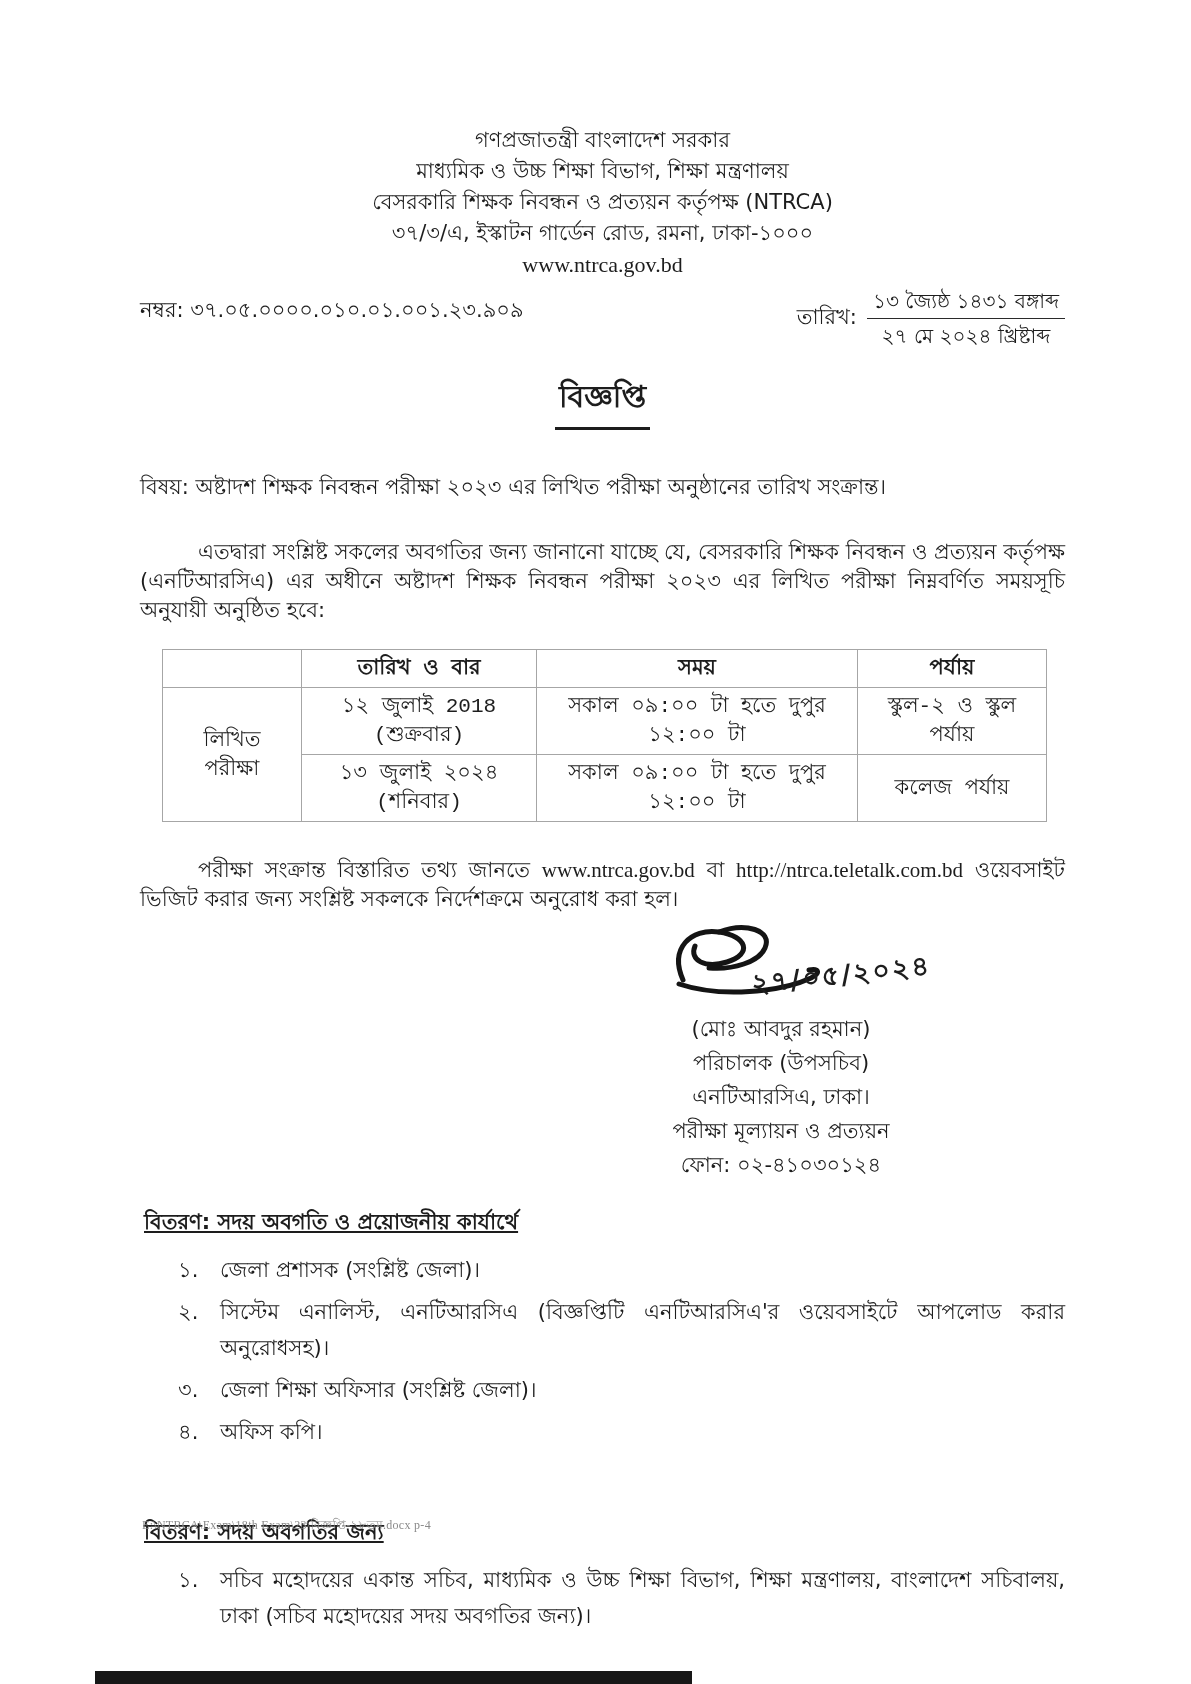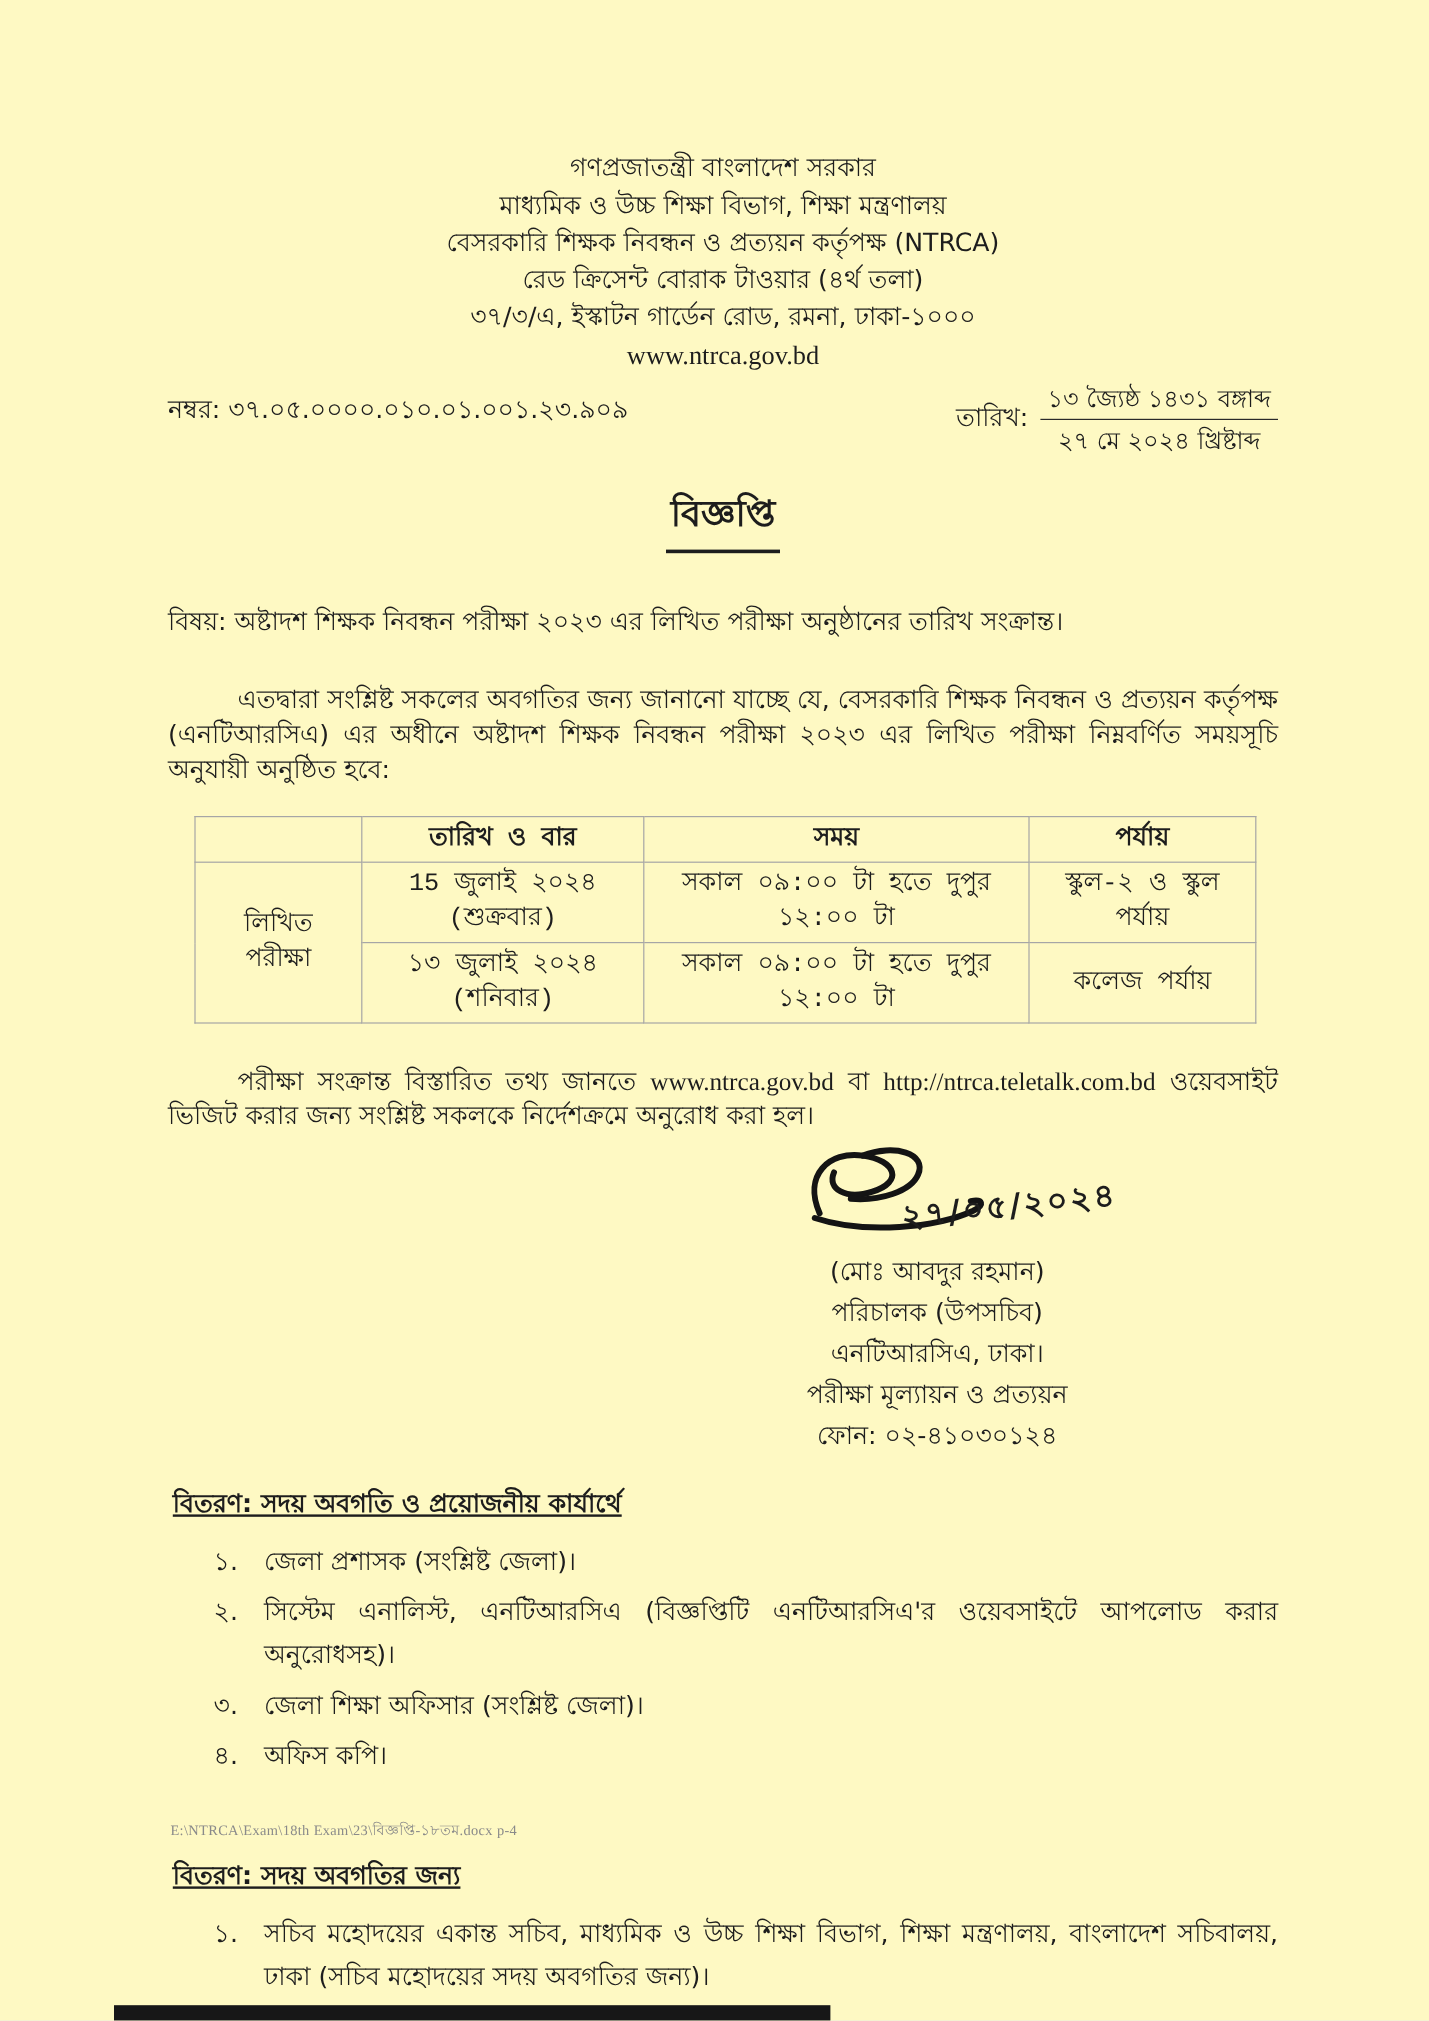--- a/index.html
+++ b/index.html
@@ -1,20 +1,20 @@
 <!DOCTYPE html>
 <html><head>
 <meta charset="utf-8">
 <style>
   html,body{margin:0;padding:0;background:#e8e8e8;}
   .page{
     position:relative;
     width:1191px;height:1684px;
     margin:0 auto;
-    background:#fef9c3;
+    background:#ffffff;
     color:#1d1d1d;
     font-family:"DejaVu Sans","Liberation Sans",sans-serif;
     font-size:21px;
     overflow:hidden;
     box-sizing:border-box;
     padding:125px 126px 0 140px;
   }
   .latin{font-family:"Liberation Serif","DejaVu Serif",serif;}
   
   .org-header{text-align:center;line-height:31px;}
@@ -83,21 +83,20 @@
 </style>
 </head>
 <body>
 
 <div class="page">
 
   <div class="org-header">
     <div class="hline">গণপ্রজাতন্ত্রী বাংলাদেশ সরকার</div>
     <div class="hline">মাধ্যমিক ও উচ্চ শিক্ষা বিভাগ, শিক্ষা মন্ত্রণালয়</div>
     <div class="hline">বেসরকারি শিক্ষক নিবন্ধন ও প্রত্যয়ন কর্তৃপক্ষ (NTRCA)</div>
-    <div class="hline">রেড ক্রিসেন্ট বোরাক টাওয়ার (৪র্থ তলা)</div>
     <div class="hline">৩৭/৩/এ, ইস্কাটন গার্ডেন রোড, রমনা, ঢাকা-১০০০</div>
     <div class="hline url">www.ntrca.gov.bd</div>
   </div>
 
   <div class="ref-row">
     <div class="ref-left">
       <span>নম্বর:</span>
       <span>৩৭.০৫.০০০০.০১০.০১.০০১.২৩.৯০৯</span>
     </div>
     <div class="date-block">
@@ -120,21 +119,21 @@
   <table class="sched-table">
     <tbody>
         <tr>
       <th class="col-label"></th>
       <th class="col-date">তারিখ ও বার</th>
       <th class="col-time">সময়</th>
       <th class="col-level">পর্যায়</th>
     </tr>
     <tr>
       <td rowspan="2">লিখিত পরীক্ষা</td>
-      <td>15 জুলাই ২০২৪ (শুক্রবার)</td>
+      <td>১২ জুলাই 2018 (শুক্রবার)</td>
       <td>সকাল ০৯:০০ টা হতে দুপুর ১২:০০ টা</td>
       <td>স্কুল-২ ও স্কুল পর্যায়</td>
     </tr>
     <tr>
       <td>১৩ জুলাই ২০২৪ (শনিবার)</td>
       <td>সকাল ০৯:০০ টা হতে দুপুর ১২:০০ টা</td>
       <td>কলেজ পর্যায়</td>
     </tr>
   </tbody>
     </table>

